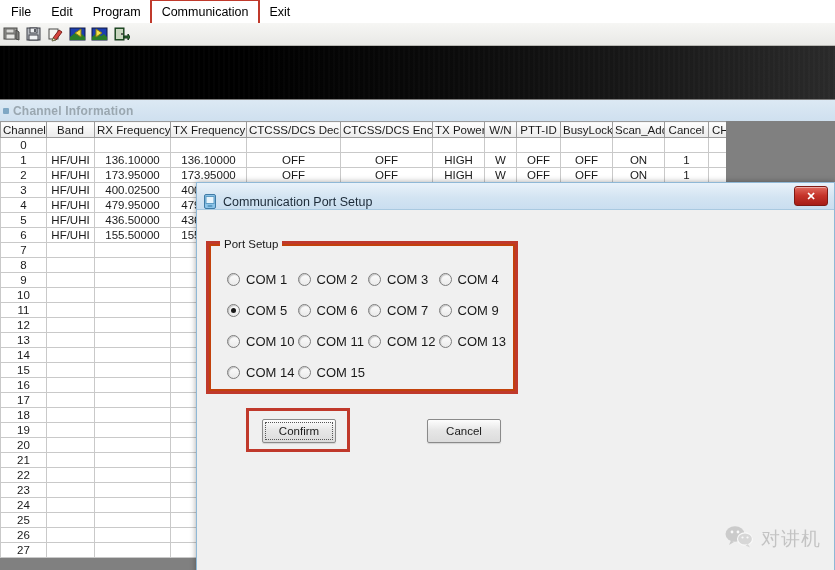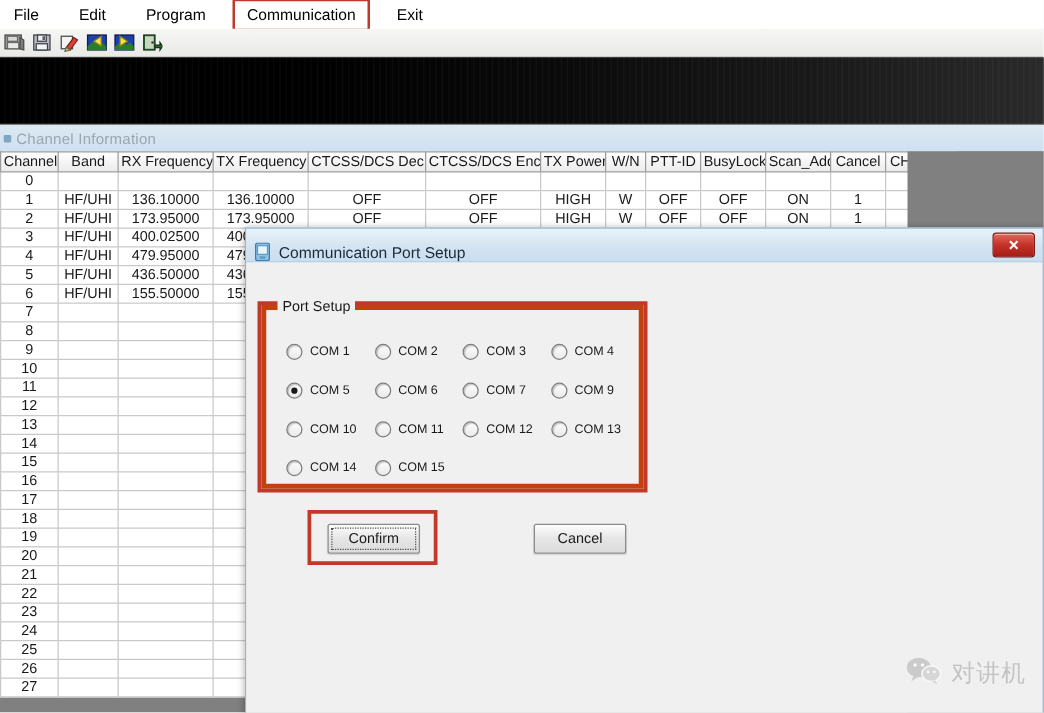--- a/index.html
+++ b/index.html
@@ -9,21 +9,21 @@
     font-size:12px;
     background:#ffffff;
     position:relative;
     -webkit-font-smoothing:none;
   }
 
   
   #menubar{
     position:absolute;left:0;top:0;width:663px;height:23px;
     background:#ffffff;
-    display:flex;align-items:center;gap:12px;
+    display:flex;align-items:center;
   }
   .menu-item{
     font-size:12.5px;color:#000;
     padding:3px 9px;margin-left:2px;
     white-space:nowrap;
     line-height:14px;
   }
   .menu-item.highlighted{
     outline:2px solid #c0392b;
     outline-offset:0px;
@@ -62,21 +62,21 @@
   #ci-caption{
     position:absolute;left:0;top:100px;width:835px;height:21px;
     background:linear-gradient(#dce9f4,#cfe0ef);
     display:flex;align-items:center;
   }
   #ci-caption .dot{
     width:6px;height:6px;margin:0 4px 0 3px;
     background:#7fa7c4;border-radius:1px;
   }
   #ci-caption .cap-text{
-    color:#9aa7b0;font-size:12px;letter-spacing:.2px;
+    color:#9aa7b0;font-size:12px;letter-spacing:.2px;font-weight:bold;
   }
 
   
   #grid-wrap{
     position:absolute;left:0;top:121px;width:835px;height:449px;
     background:#808080;
     overflow:hidden;
   }
   table#grid{
     border-collapse:collapse;
@@ -149,40 +149,40 @@
   }
 
   
   #port-setup-highlight{
     position:absolute;left:9px;top:31px;width:312px;height:153px;
     border:3px solid #c0392b;
     box-sizing:border-box;
   }
   #port-setup{
     position:absolute;left:12px;top:34px;width:306px;height:147px;
-    border:4px solid #c2410c;
+    border:2px solid #c2410c;
     box-sizing:border-box;
     background:#f0f0f0;
   }
   #port-setup .gb-legend{
     position:absolute;left:9px;top:-8px;
     background:#f0f0f0;
     padding:0 4px;
     font-size:11.5px;color:#1a1a1a;
   }
   .radio-grid{
     position:absolute;left:16px;top:18px;
     width:282px;
     display:grid;
     grid-template-columns:repeat(4,1fr);
     grid-auto-rows:31px;
   }
   .radio-opt{
     display:flex;align-items:center;
-    font-size:10px;color:#1a1a1a;
+    font-size:13px;color:#1a1a1a;
     white-space:nowrap;
   }
   .radio-mark{
     width:11px;height:11px;border-radius:50%;
     border:1px solid #7d7d7d;
     background:linear-gradient(#fdfdfd,#eaeaea);
     box-shadow:inset 1px 1px 1px rgba(0,0,0,0.22);
     margin-right:6px;
     flex:0 0 auto;
     position:relative;

